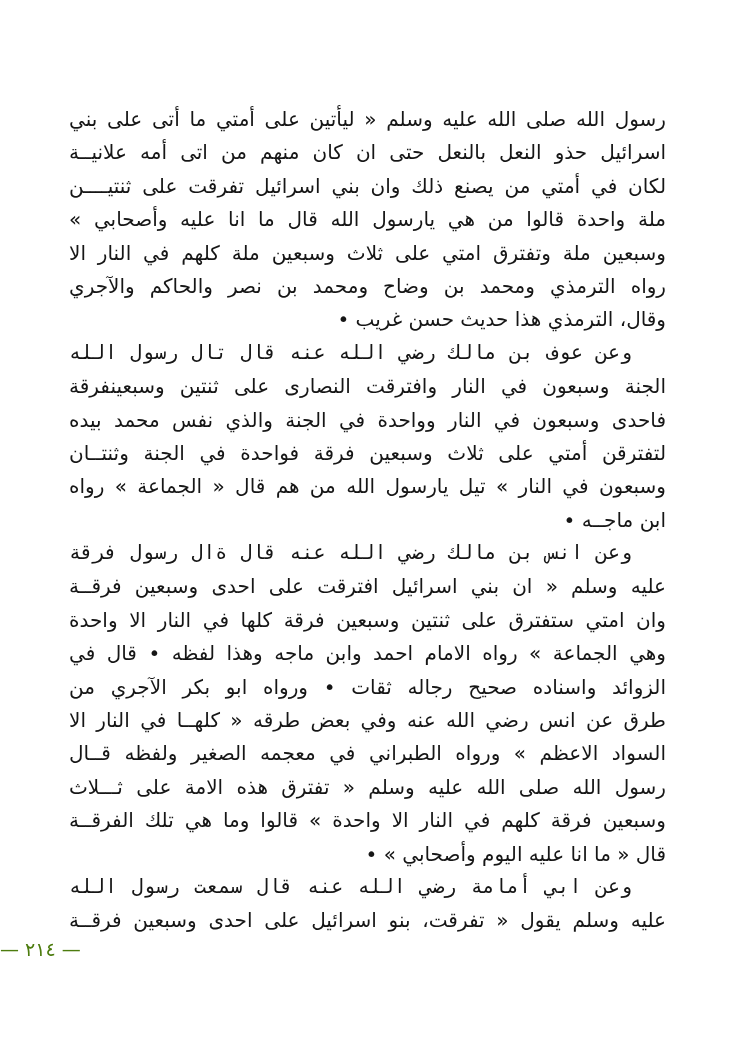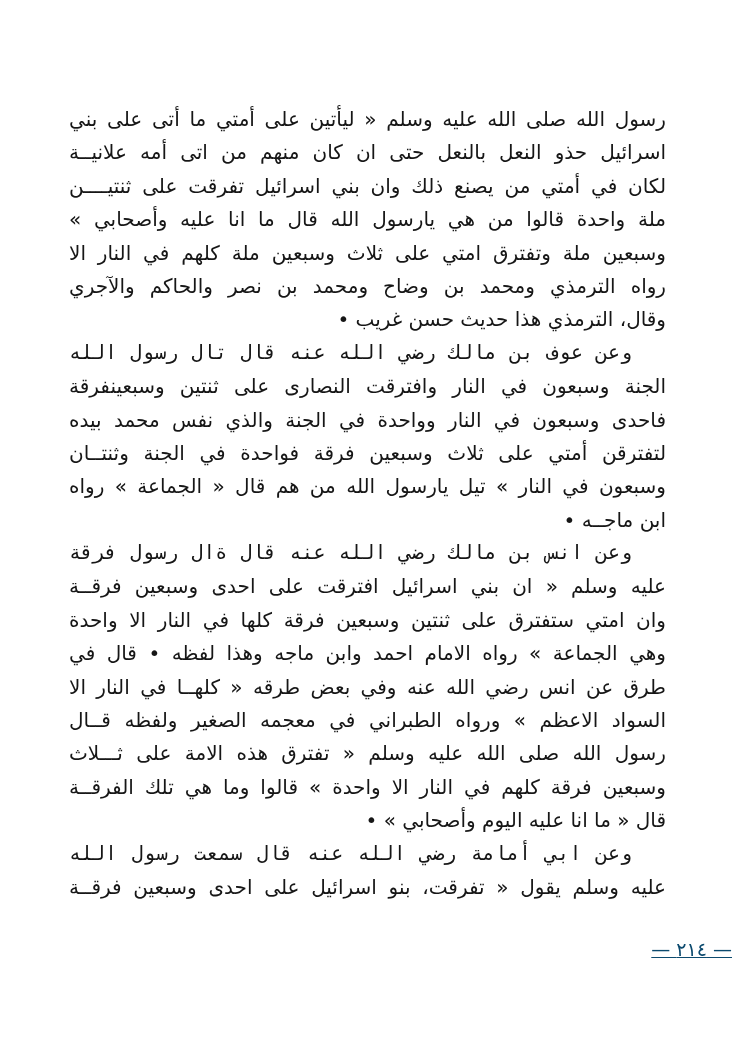--- a/index.html
+++ b/index.html
@@ -42,27 +42,26 @@
   }
   .line.indent {
     padding-right: 34px;
     font-family: Liberation Mono, monospace;
   }
   .footer {
     position: absolute;
     top: 934px;
     left: 0;
     width: 732px;
-    text-align: right;
+    text-align: left;
     direction: rtl;
     font-size: 19px;
     line-height: 30px;
-    color: #0c4a6e;
+    color: #4d7c0f;
     letter-spacing: 1px;
-    text-decoration: underline;
   }
 </style>
 </head>
 <body>
 
 <div class="page">
   <div class="textblock" id="textblock">
       <div class="line">رسول الله صلى الله عليه وسلم « ليأتين على أمتي ما أتى على بني</div>
       <div class="line">اسرائيل حذو النعل بالنعل حتى ان كان منهم من اتى أمه علانيــة</div>
       <div class="line">لكان في أمتي من يصنع ذلك وان بني اسرائيل تفرقت على ثنتيــــن</div>
@@ -73,20 +72,21 @@
       <div class="line indent">وعن عوف بن مالك رضي الله عنه قال تال رسول الله صلىالله</div>
       <div class="line">الجنة وسبعون في النار وافترقت النصارى على ثنتين وسبعينفرقة</div>
       <div class="line">فاحدى وسبعون في النار وواحدة في الجنة والذي نفس محمد بيده</div>
       <div class="line">لتفترقن أمتي على ثلاث وسبعين فرقة فواحدة في الجنة وثنتــان</div>
       <div class="line">وسبعون في النار » تيل يارسول الله من هم قال « الجماعة » رواه</div>
       <div class="line para-end">ابن ماجــه •</div>
       <div class="line indent">وعن انس بن مالك رضي الله عنه قال ةال رسول فرقة صلى الله</div>
       <div class="line">عليه وسلم « ان بني اسرائيل افترقت على احدى وسبعين فرقــة</div>
       <div class="line">وان امتي ستفترق على ثنتين وسبعين فرقة كلها في النار الا واحدة</div>
       <div class="line">وهي الجماعة » رواه الامام احمد وابن ماجه وهذا لفظه • قال في</div>
+      <div class="line">الزوائد واسناده صحيح رجاله ثقات • ورواه ابو بكر الآجري من</div>
       <div class="line">طرق عن انس رضي الله عنه وفي بعض طرقه « كلهــا في النار الا</div>
       <div class="line">السواد الاعظم » ورواه الطبراني في معجمه الصغير ولفظه قــال</div>
       <div class="line">رسول الله صلى الله عليه وسلم « تفترق هذه الامة على ثـــلاث</div>
       <div class="line">وسبعين فرقة كلهم في النار الا واحدة » قالوا وما هي تلك الفرقــة</div>
       <div class="line para-end">قال « ما انا عليه اليوم وأصحابي » •</div>
       <div class="line indent">وعن ابي أمامة رضي الله عنه قال سمعت رسول الله صلى الله</div>
       <div class="line">عليه وسلم يقول « تفرقت، بنو اسرائيل على احدى وسبعين فرقــة</div>
     </div>
   <div class="footer">— ٢١٤ —</div>
 </div>

